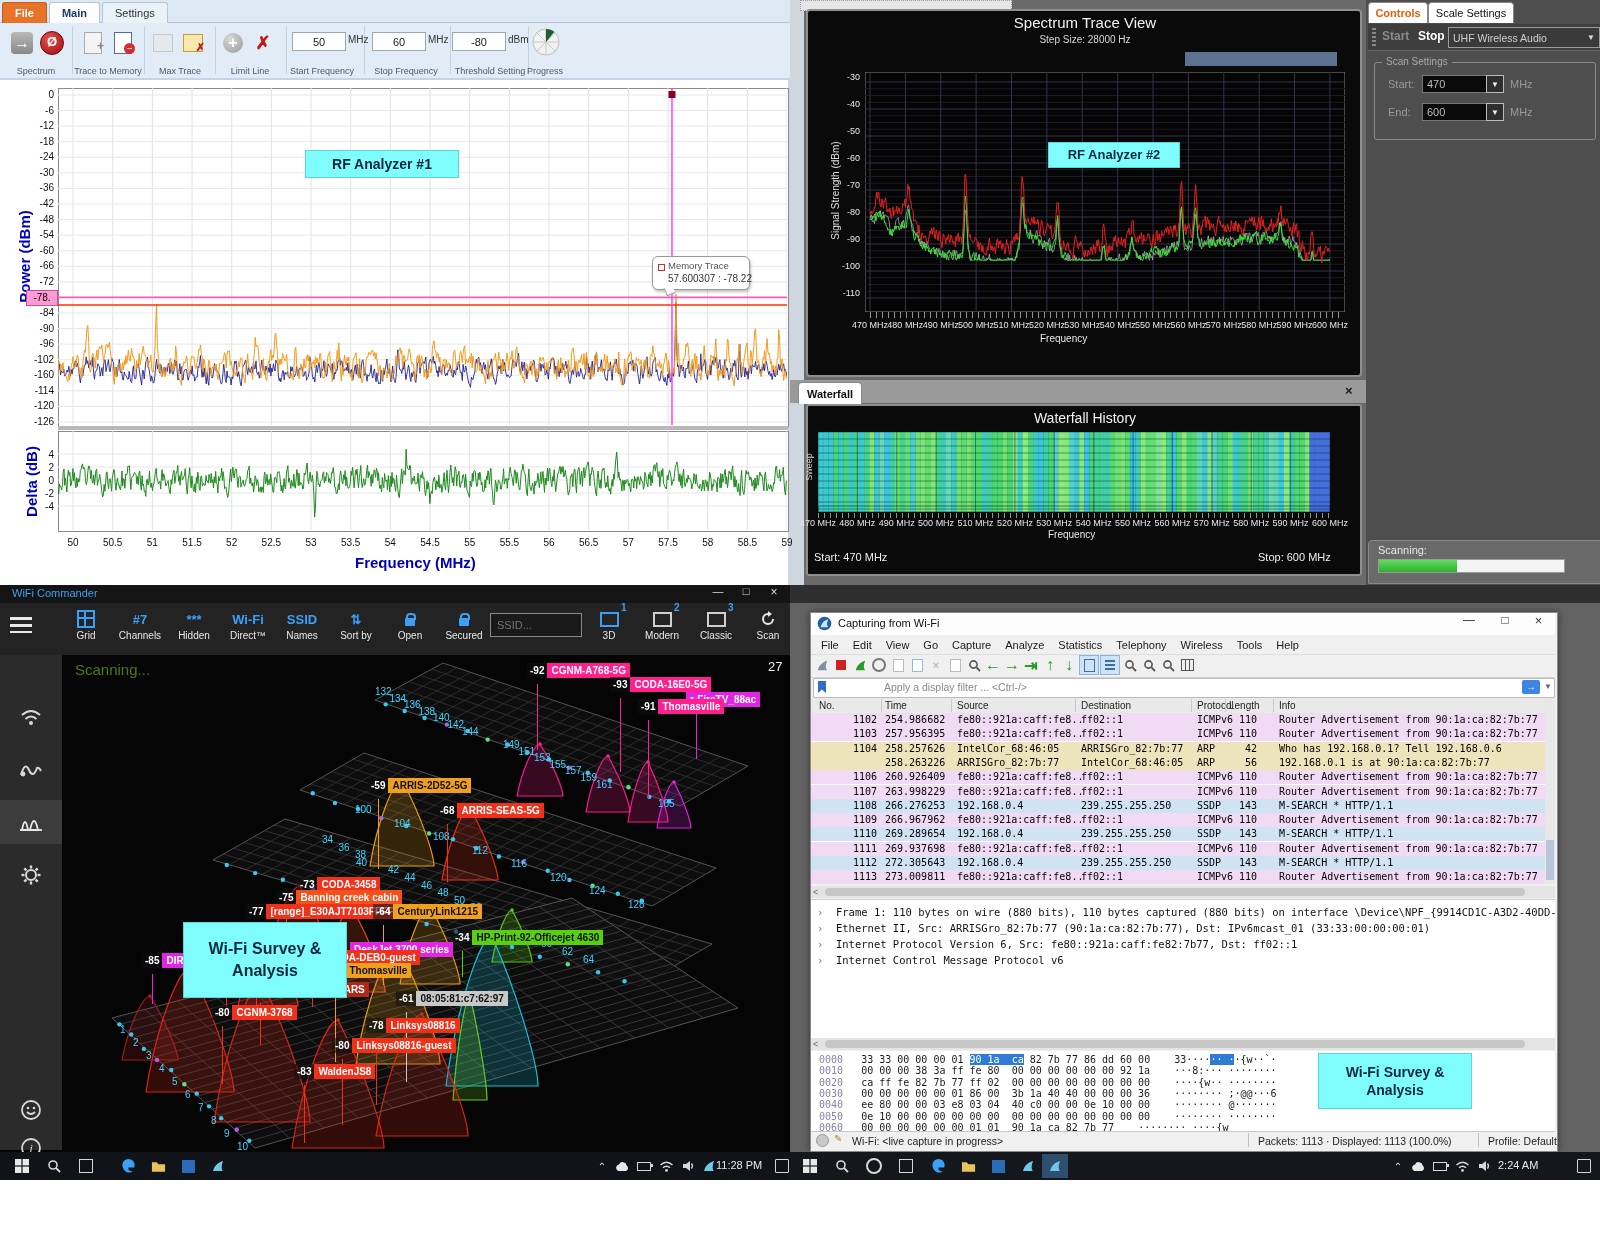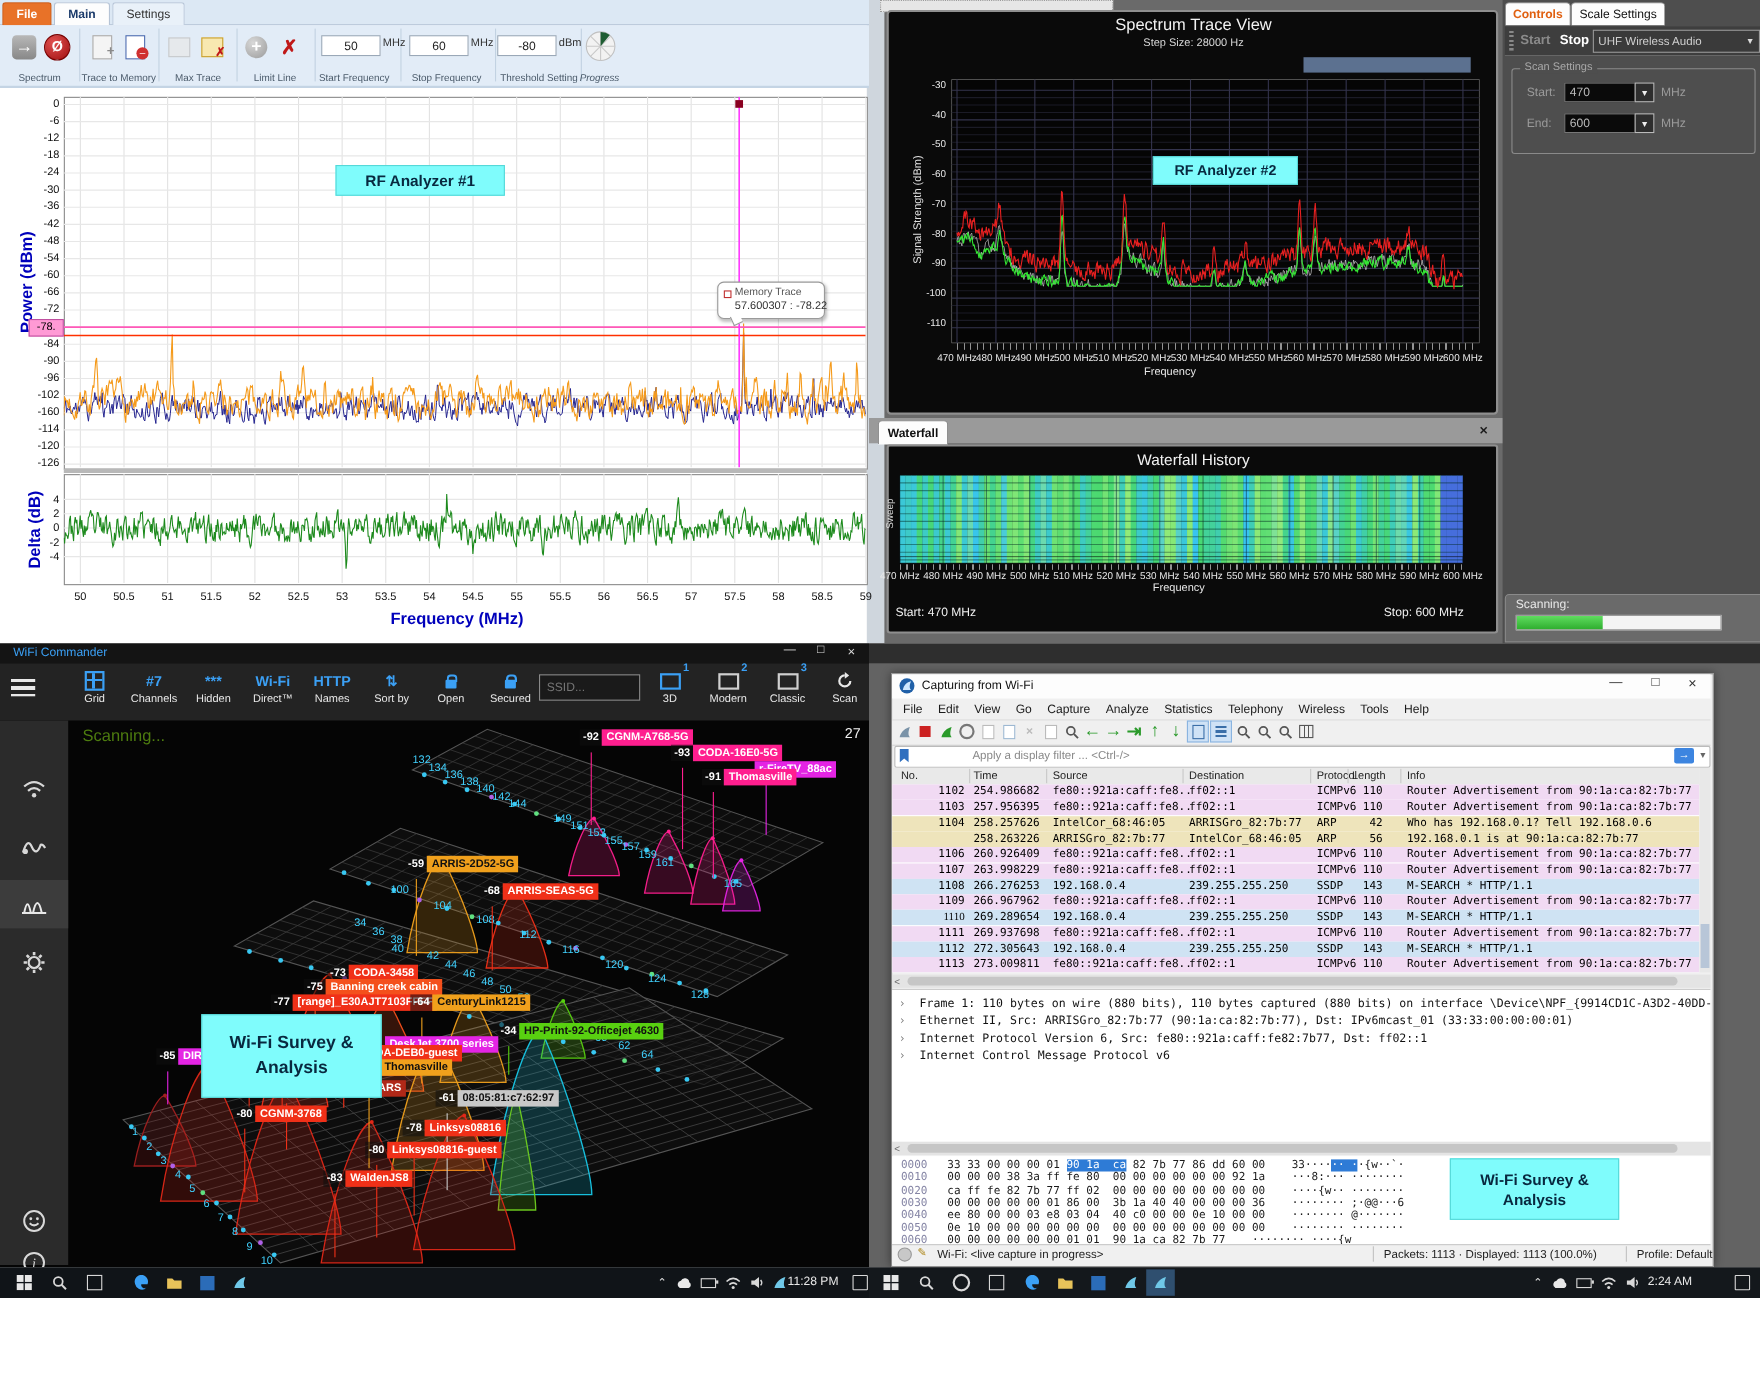--- a/index.html
+++ b/index.html
@@ -69,21 +69,21 @@
       <div class="rf1-sep" style="left: 364px;"></div>
       <div class="rf1-sep" style="left: 450px;"></div>
       <div class="rf1-sep" style="left: 528px;"></div>
       <div style="position: absolute; top: 66px; font-size: 9px; color: rgb(74, 90, 106); text-align: center; width: 80px; left: -4px;">Spectrum</div>
       <div style="position: absolute; top: 66px; font-size: 9px; color: rgb(74, 90, 106); text-align: center; width: 80px; left: 68px;">Trace to Memory</div>
       <div style="position: absolute; top: 66px; font-size: 9px; color: rgb(74, 90, 106); text-align: center; width: 80px; left: 140px;">Max Trace</div>
       <div style="position: absolute; top: 66px; font-size: 9px; color: rgb(74, 90, 106); text-align: center; width: 80px; left: 210px;">Limit Line</div>
       <div style="position: absolute; top: 66px; font-size: 9px; color: rgb(74, 90, 106); text-align: center; width: 80px; left: 282px;">Start Frequency</div>
       <div style="position: absolute; top: 66px; font-size: 9px; color: rgb(74, 90, 106); text-align: center; width: 80px; left: 366px;">Stop Frequency</div>
       <div style="position: absolute; top: 66px; font-size: 9px; color: rgb(74, 90, 106); text-align: center; width: 80px; left: 450px;">Threshold Setting</div>
-      <div style="position: absolute; top: 66px; font-size: 9px; color: rgb(74, 90, 106); text-align: center; width: 80px; left: 505px; font-style: italic;">Progress</div>
+      <div style="position: absolute; top: 66px; font-size: 9px; color: rgb(74, 90, 106); text-align: center; width: 80px; left: 505px;">Progress</div>
       <div style="position: absolute; top: 29px; left: 9px; width: 26px; height: 28px; display: flex; align-items: center; justify-content: center;">
         <div style="width:22px;height:22px;background:linear-gradient(180deg,#b8b8b8,#888);border-radius:4px;color:#fff;font-weight:bold;text-align:center;line-height:22px">→</div>
       </div>
       <div style="position: absolute; top: 29px; left: 39px; width: 26px; height: 28px; display: flex; align-items: center; justify-content: center;">
         <div style="width:22px;height:22px;background:radial-gradient(circle at 35% 30%,#e05050,#a01010);border-radius:50%;border:1px solid #700;color:#fff;font-weight:bold;text-align:center;line-height:20px;font-size:13px">Ø</div>
       </div>
       <div style="position: absolute; top: 29px; left: 80px; width: 26px; height: 28px; display: flex; align-items: center; justify-content: center;">
         <div style="width:16px;height:20px;background:#f4f4f4;border:1px solid #aaa"></div>
         <div style="position:absolute;right:2px;bottom:4px;color:#8a8a8a;font-weight:bold;font-size:12px">+</div>
       </div>
@@ -569,21 +569,21 @@
       </div>
       <div class="wc-item" style="left: 168px;">
         <div class="wc-ico">***</div>
         <div>Hidden</div>
       </div>
       <div class="wc-item" style="left: 222px;">
         <div class="wc-ico">Wi-Fi</div>
         <div>Direct™</div>
       </div>
       <div class="wc-item" style="left: 276px;">
-        <div class="wc-ico">HTTP</div>
+        <div class="wc-ico">SSID</div>
         <div>Names</div>
       </div>
       <div class="wc-item" style="left: 330px;">
         <div class="wc-ico">⇅</div>
         <div>Sort by</div>
       </div>
       <div class="wc-item" style="left: 384px;">
         <div class="wc-ico">
           <div style="width:10px;height:8px;background:#3ba0f5;border-radius:1px;position:relative;margin-top:5px">
             <div style="position:absolute;left:1px;top:-5px;width:6px;height:5px;border:2px solid #3ba0f5;border-bottom:none;border-radius:4px 4px 0 0"></div>
@@ -1210,21 +1210,21 @@
     </div>
   <div id="ws-rows" class="abs" style="left:811px;top:713px;width:734px;height:171px;overflow:hidden;background:#fff">
       <div class="pkt r-icmp mono" style="top: 0px;"><span style="right: 668px;">1102</span><span style="left: 74px;">254.986682</span><span style="left: 146px;">fe80::921a:caff:fe8..</span><span style="left: 270px;">ff02::1</span><span style="left: 386px;">ICMPv6</span><span style="right: 288px;">110</span><span style="left: 468px;">Router Advertisement from 90:1a:ca:82:7b:77</span></div>
       <div class="pkt r-icmp mono" style="top: 14.3px;"><span style="right: 668px;">1103</span><span style="left: 74px;">257.956395</span><span style="left: 146px;">fe80::921a:caff:fe8..</span><span style="left: 270px;">ff02::1</span><span style="left: 386px;">ICMPv6</span><span style="right: 288px;">110</span><span style="left: 468px;">Router Advertisement from 90:1a:ca:82:7b:77</span></div>
       <div class="pkt r-arp mono" style="top: 28.6px;"><span style="right: 668px;">1104</span><span style="left: 74px;">258.257626</span><span style="left: 146px;">IntelCor_68:46:05</span><span style="left: 270px;">ARRISGro_82:7b:77</span><span style="left: 386px;">ARP</span><span style="right: 288px;">42</span><span style="left: 468px;">Who has 192.168.0.1? Tell 192.168.0.6</span></div>
       <div class="pkt r-arp mono" style="top: 42.9px;"><span style="right: 668px; margin-top: 25px;">1105</span><span style="left: 74px;">258.263226</span><span style="left: 146px;">ARRISGro_82:7b:77</span><span style="left: 270px;">IntelCor_68:46:05</span><span style="left: 386px;">ARP</span><span style="right: 288px;">56</span><span style="left: 468px;">192.168.0.1 is at 90:1a:ca:82:7b:77</span></div>
       <div class="pkt r-icmp mono" style="top: 57.2px;"><span style="right: 668px;">1106</span><span style="left: 74px;">260.926409</span><span style="left: 146px;">fe80::921a:caff:fe8..</span><span style="left: 270px;">ff02::1</span><span style="left: 386px;">ICMPv6</span><span style="right: 288px;">110</span><span style="left: 468px;">Router Advertisement from 90:1a:ca:82:7b:77</span></div>
       <div class="pkt r-icmp mono" style="top: 71.5px;"><span style="right: 668px;">1107</span><span style="left: 74px;">263.998229</span><span style="left: 146px;">fe80::921a:caff:fe8..</span><span style="left: 270px;">ff02::1</span><span style="left: 386px;">ICMPv6</span><span style="right: 288px;">110</span><span style="left: 468px;">Router Advertisement from 90:1a:ca:82:7b:77</span></div>
       <div class="pkt r-ssdp mono" style="top: 85.8px;"><span style="right: 668px;">1108</span><span style="left: 74px;">266.276253</span><span style="left: 146px;">192.168.0.4</span><span style="left: 270px;">239.255.255.250</span><span style="left: 386px;">SSDP</span><span style="right: 288px;">143</span><span style="left: 468px;">M-SEARCH * HTTP/1.1</span></div>
       <div class="pkt r-icmp mono" style="top: 100.1px;"><span style="right: 668px;">1109</span><span style="left: 74px;">266.967962</span><span style="left: 146px;">fe80::921a:caff:fe8..</span><span style="left: 270px;">ff02::1</span><span style="left: 386px;">ICMPv6</span><span style="right: 288px;">110</span><span style="left: 468px;">Router Advertisement from 90:1a:ca:82:7b:77</span></div>
-      <div class="pkt r-ssdp mono" style="top: 114.4px;"><span style="right: 668px; font-family: Liberation Serif, serif;">1110</span><span style="left: 74px;">269.289654</span><span style="left: 146px;">192.168.0.4</span><span style="left: 270px;">239.255.255.250</span><span style="left: 386px;">SSDP</span><span style="right: 288px;">143</span><span style="left: 468px;">M-SEARCH * HTTP/1.1</span></div>
+      <div class="pkt r-ssdp mono" style="top: 114.4px;"><span style="right: 668px;">1110</span><span style="left: 74px;">269.289654</span><span style="left: 146px;">192.168.0.4</span><span style="left: 270px;">239.255.255.250</span><span style="left: 386px;">SSDP</span><span style="right: 288px;">143</span><span style="left: 468px;">M-SEARCH * HTTP/1.1</span></div>
       <div class="pkt r-icmp mono" style="top: 128.7px;"><span style="right: 668px;">1111</span><span style="left: 74px;">269.937698</span><span style="left: 146px;">fe80::921a:caff:fe8..</span><span style="left: 270px;">ff02::1</span><span style="left: 386px;">ICMPv6</span><span style="right: 288px;">110</span><span style="left: 468px;">Router Advertisement from 90:1a:ca:82:7b:77</span></div>
       <div class="pkt r-ssdp mono" style="top: 143px;"><span style="right: 668px;">1112</span><span style="left: 74px;">272.305643</span><span style="left: 146px;">192.168.0.4</span><span style="left: 270px;">239.255.255.250</span><span style="left: 386px;">SSDP</span><span style="right: 288px;">143</span><span style="left: 468px;">M-SEARCH * HTTP/1.1</span></div>
       <div class="pkt r-icmp mono" style="top: 157.3px;"><span style="right: 668px;">1113</span><span style="left: 74px;">273.009811</span><span style="left: 146px;">fe80::921a:caff:fe8..</span><span style="left: 270px;">ff02::1</span><span style="left: 386px;">ICMPv6</span><span style="right: 288px;">110</span><span style="left: 468px;">Router Advertisement from 90:1a:ca:82:7b:77</span></div>
     </div>
   <div class="abs" style="left:1545px;top:698px;width:10px;height:186px;background:#e8e8e8">
     <div style="position:absolute;left:1px;top:142px;width:8px;height:40px;background:#b8c6d8"></div>
   </div>
   <div class="abs" style="left:811px;top:886px;width:744px;height:12px;background:#e4e4e4">
     <div style="position:absolute;left:2px;top:1px;font-size:9px;color:#666">&lt;</div>
     <div style="position:absolute;left:14px;top:2px;width:700px;height:8px;background:#c6c6c6;border-radius:4px"></div>

